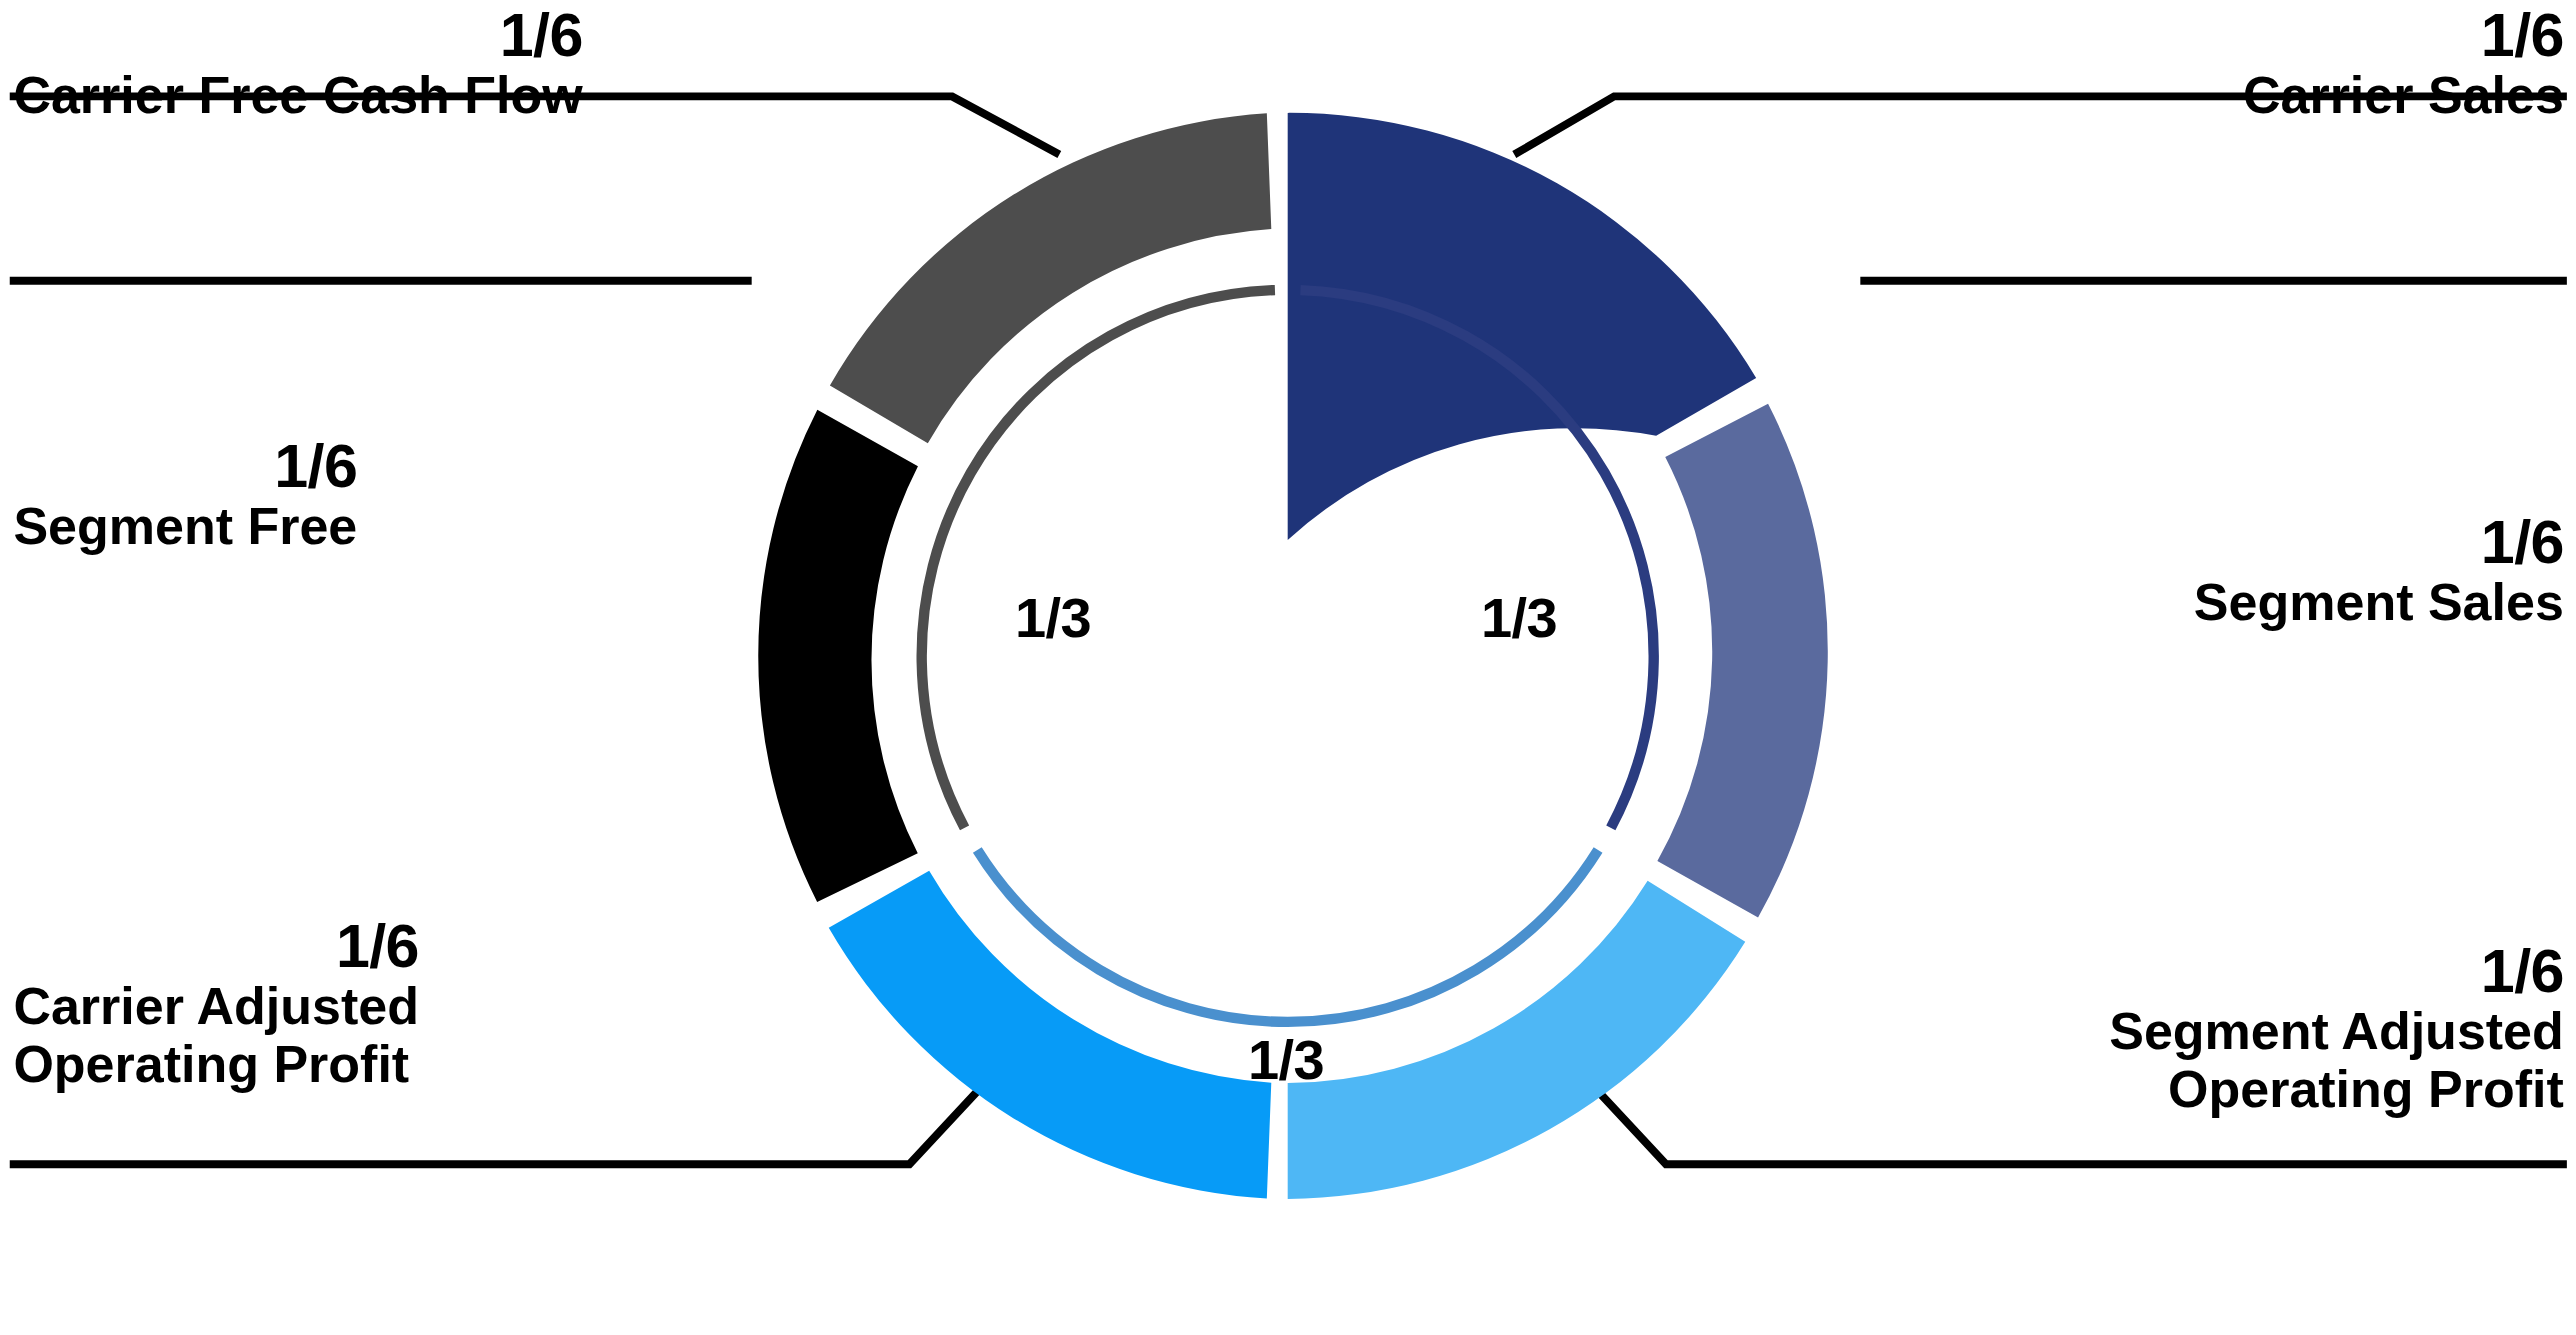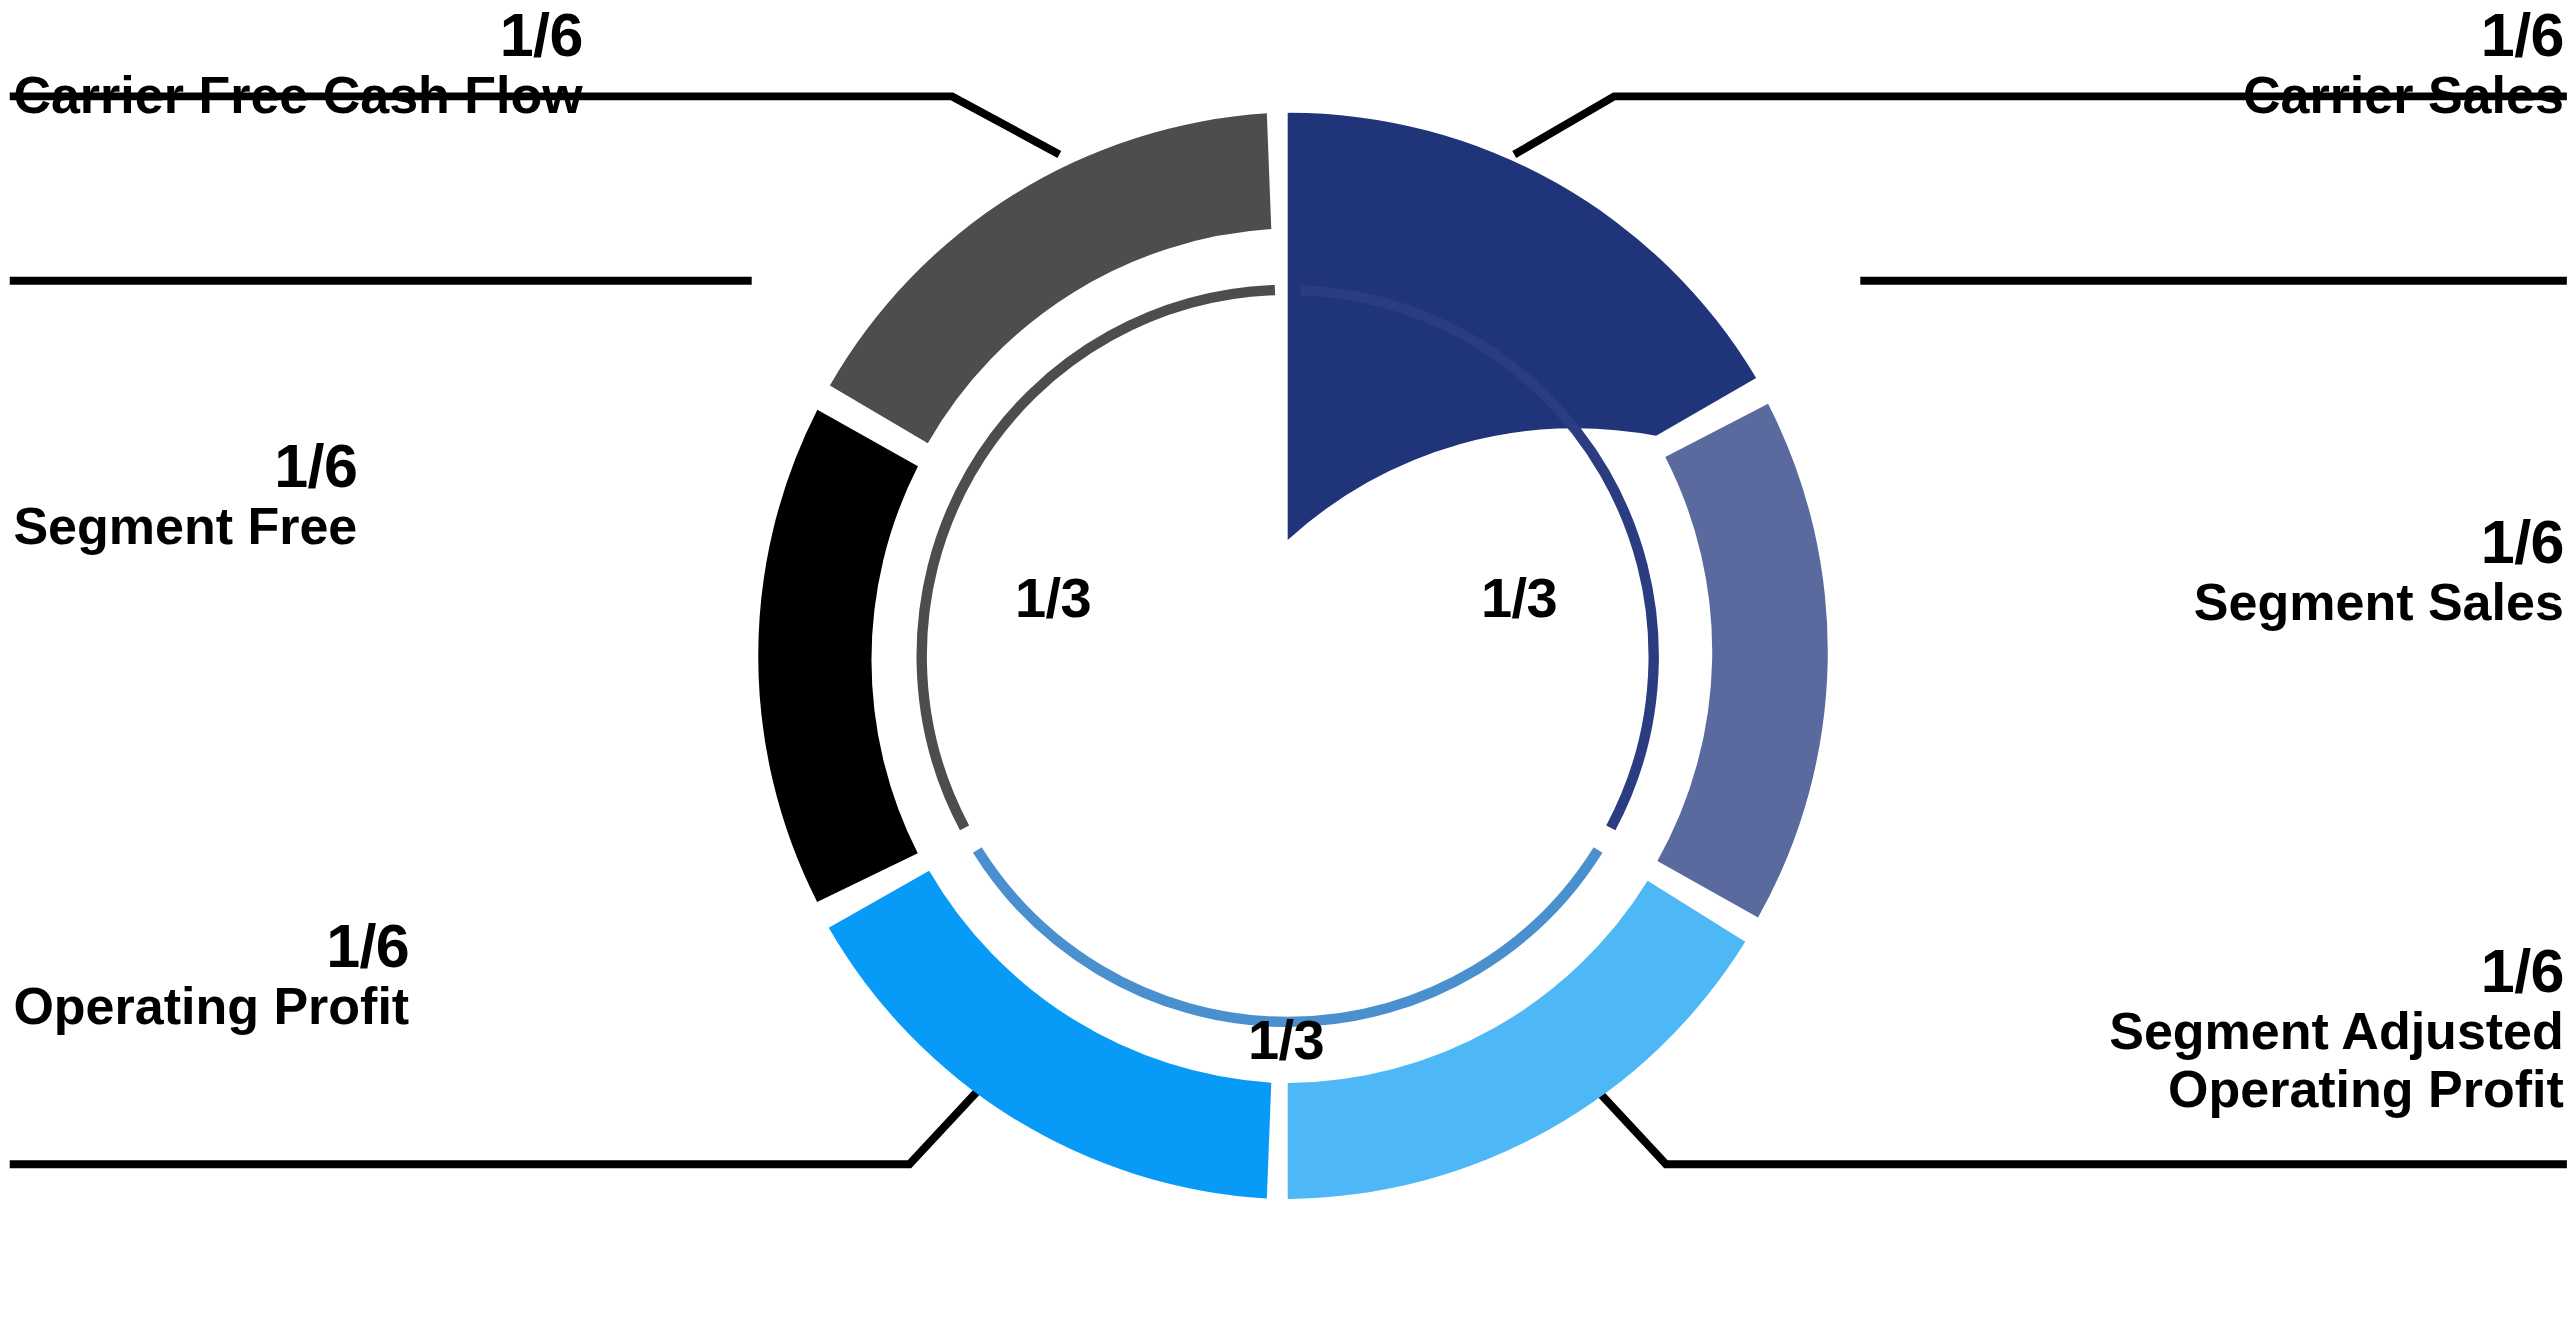--- a/index.html
+++ b/index.html
@@ -60,20 +60,21 @@
   #rw3 { right: 12.2px; top: 940px; }
 
   
   .inner-frac {
     position: absolute;
     font-size: 56px;
     font-weight: bold;
     color: #000000;
     letter-spacing: -0.6px;
     white-space: nowrap;
+    margin-top: 20px;
   }
   #inner-frac-left   { left: 1015px; top: 565px;  }
   #inner-frac-right  { left: 1481px; top: 565px;  }
   #inner-frac-bottom { left: 1248px; top: 1007px; }
 </style>
 </head>
 <body>
 
 <div id="stage">
 
@@ -157,20 +158,21 @@
   <div class="lwrap" id="lw2">
     <div class="callout left" style="position:static;">
       <div class="frac">1/6</div>
       <div class="cap">Segment Free</div>
     </div>
   </div>
 
   <div class="lwrap" id="lw3">
     <div class="callout left" style="position:static;">
       <div class="frac">1/6</div>
+      <div class="cap">Carrier Adjusted</div>
       <div class="cap">Operating Profit</div>
     </div>
   </div>
 
   <div class="rwrap" id="rw1">
     <div class="callout right" style="position:static;">
       <div class="frac">1/6</div>
       <div class="cap">Carrier Sales</div>
     </div>
   </div>

